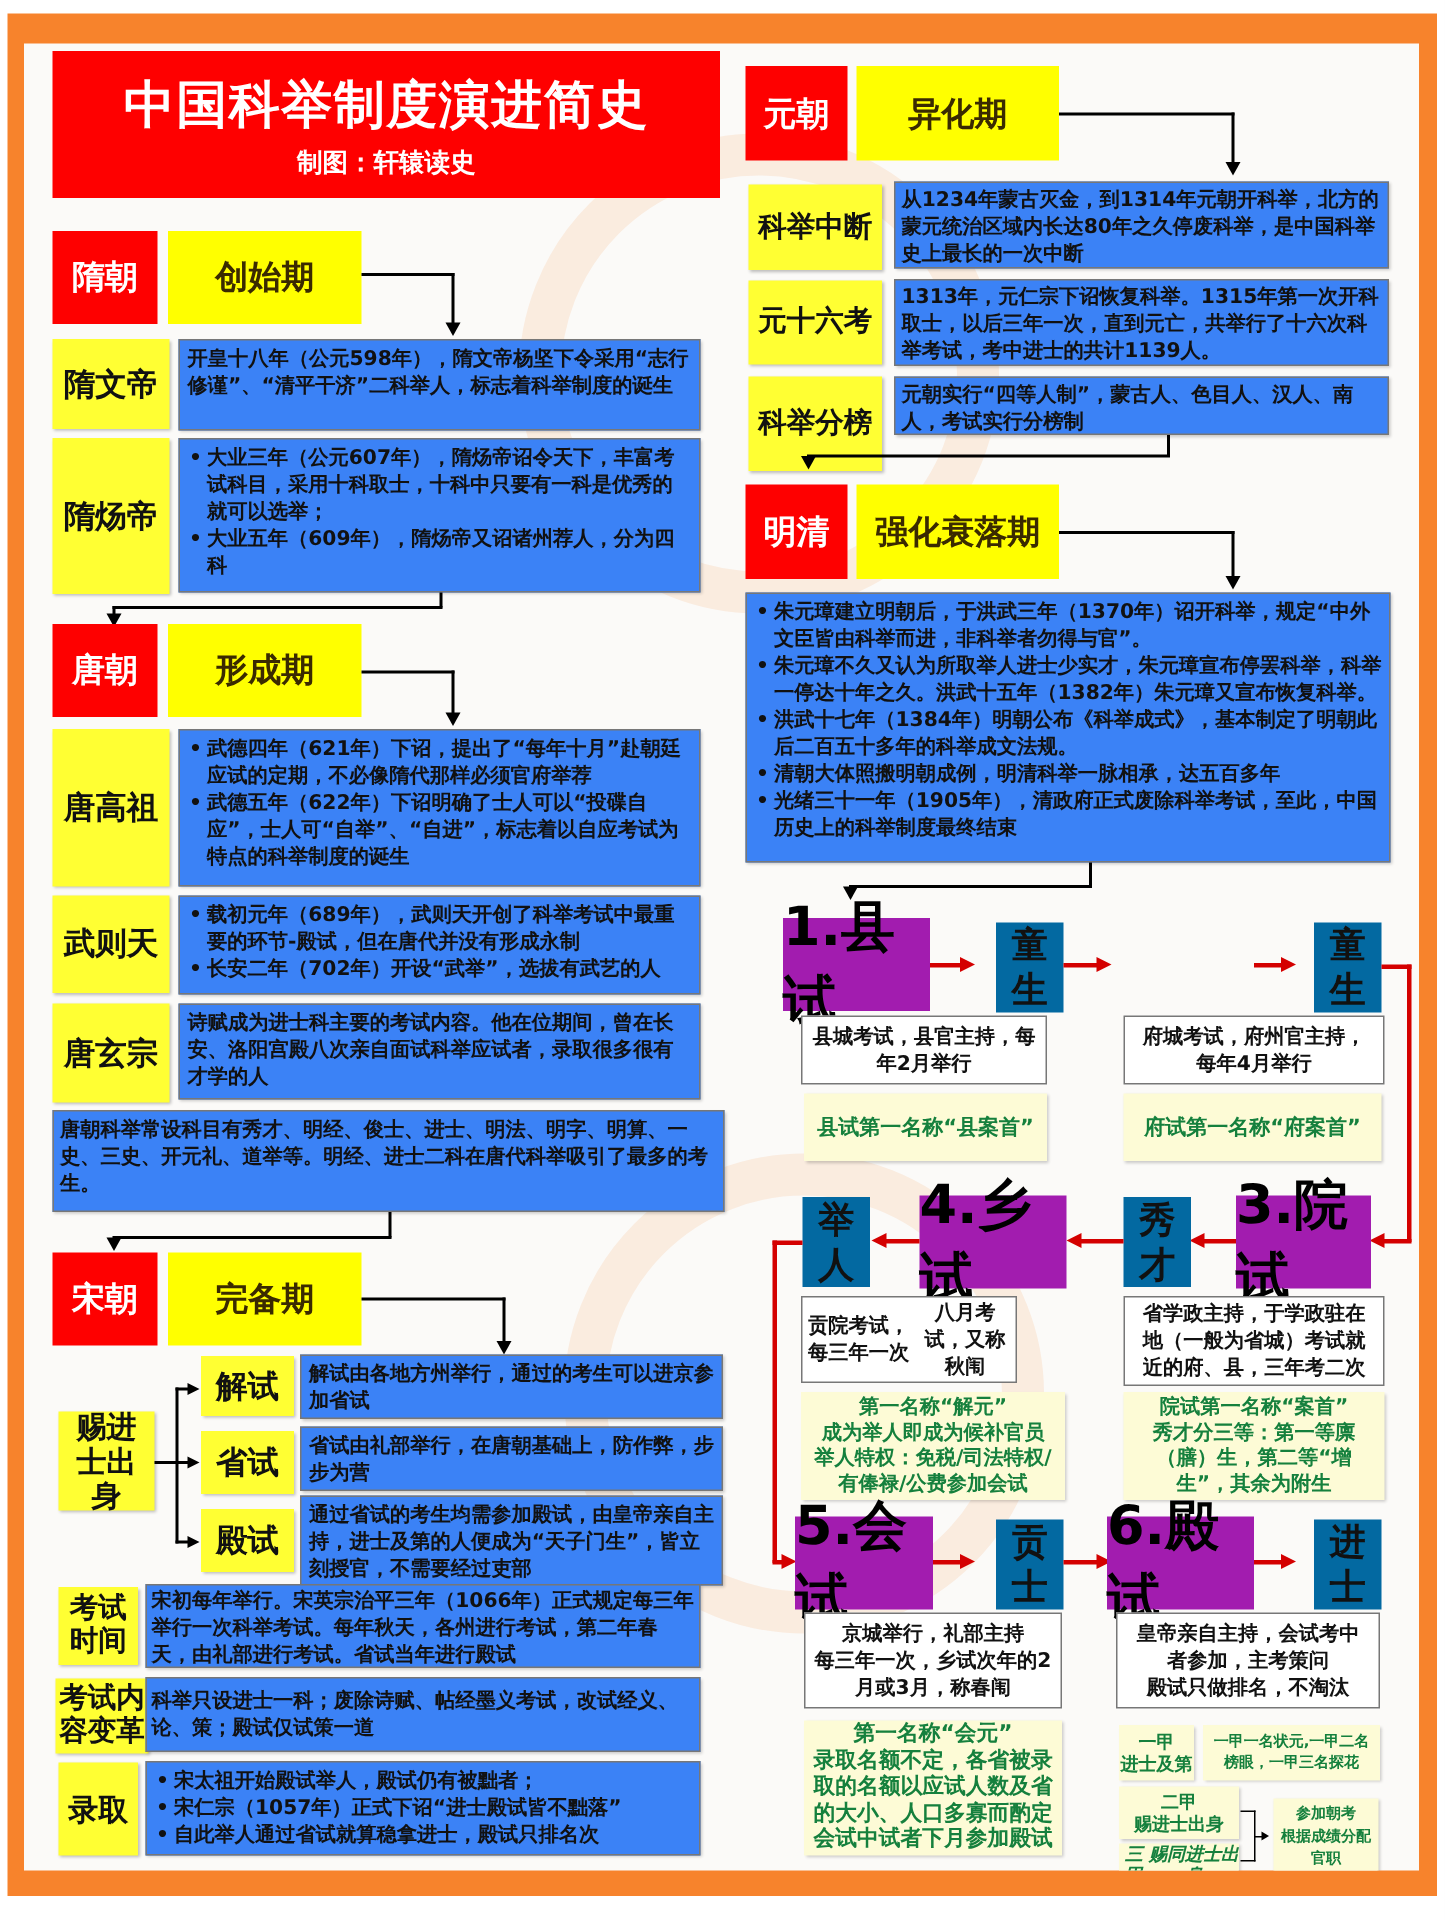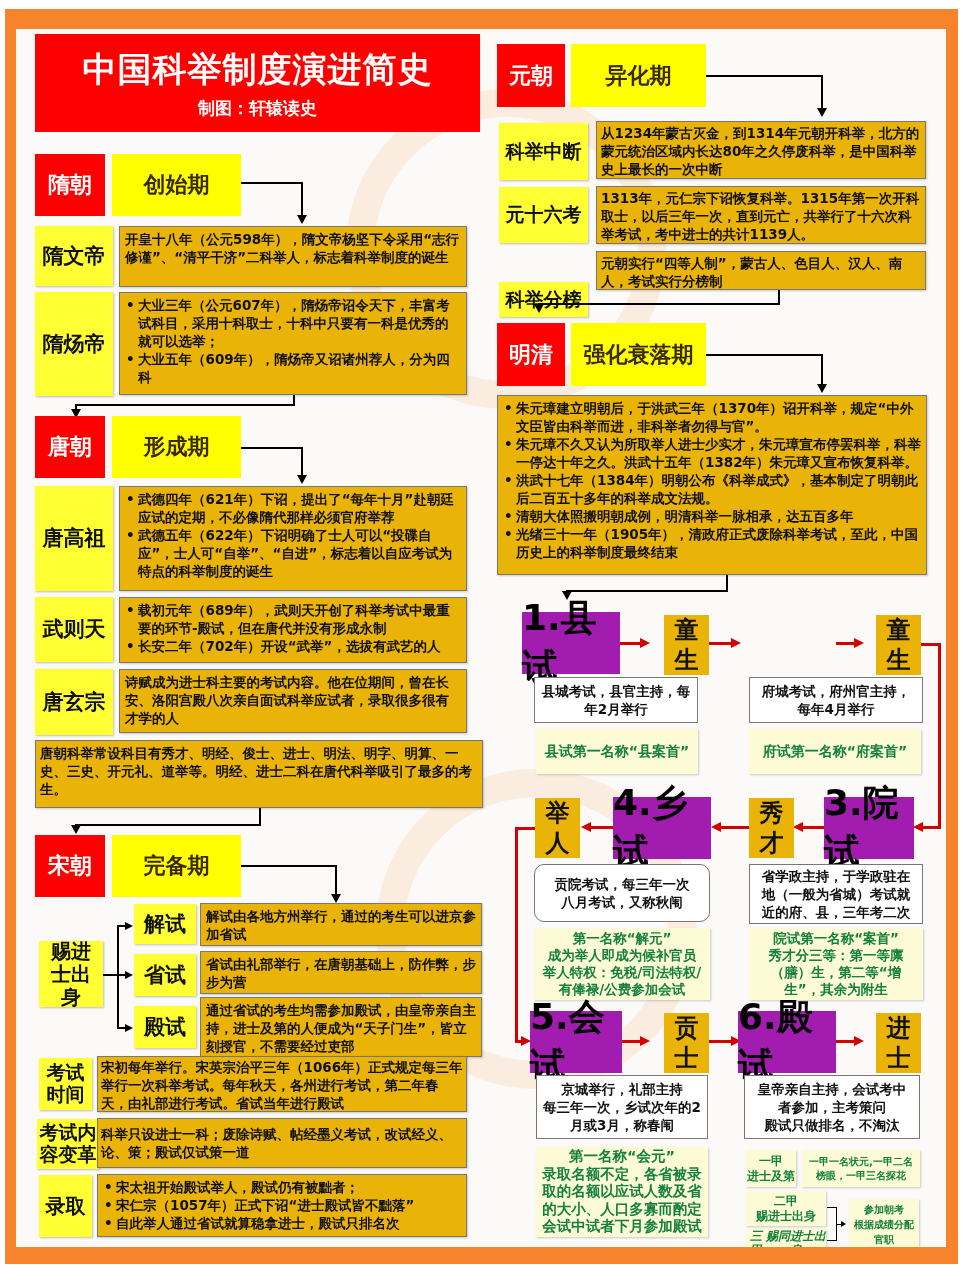--- a/index.html
+++ b/index.html
@@ -5,25 +5,25 @@
   * { box-sizing: border-box; margin: 0; padding: 0; }
   html, body { width: 963px; height: 1280px; background: #ffffff; overflow: hidden; }
   body { font-family: "DejaVu Sans", "Liberation Sans", sans-serif; position: relative; }
   .frame { position: absolute; left: 5px; top: 9px; width: 953px; height: 1255px; background: #f7832c; }
   .canvas { position: absolute; left: 16px; top: 29px; width: 930px; height: 1218px; background: #fbfaf8; overflow: hidden; }
   .watermark { position: absolute; border-radius: 50%; border: 28px solid rgba(247,170,110,0.18); }
   .abs { position: absolute; }
   .red { background: #fe0000; color: #fff; font-weight: bold; display: flex; align-items: center; justify-content: center; }
   .yel { background: #ffff00; color: #3a2a00; font-weight: bold; display: flex; align-items: center; justify-content: center; }
   .ylab { background: #ffff33; color: #111; font-weight: bold; display: flex; align-items: center; justify-content: center; text-align: center; line-height: 1.15; box-shadow: 1px 1px 2px rgba(0,0,0,0.25); }
-  .box { background: #eab308; border: 1.5px solid #777; color: #111; font-weight: bold; font-size: 13.5px; line-height: 18px; padding: 3px 5px; box-shadow: 1px 1px 2px rgba(0,0,0,0.2); }
+  .box { background: #3b82f6; border: 1.5px solid #777; color: #111; font-weight: bold; font-size: 13.5px; line-height: 18px; padding: 3px 5px; box-shadow: 1px 1px 2px rgba(0,0,0,0.2); }
   .box ul { list-style: none; }
   .box li { padding-left: 13px; position: relative; }
   .box li::before { content: "•"; position: absolute; left: 1px; top: 0; }
-  .pink { background: #eab308; color: #111; font-weight: bold; font-size: 24px; display: flex; align-items: center; justify-content: center; text-align: center; line-height: 30px; }
+  .pink { background: #0369a1; color: #111; font-weight: bold; font-size: 24px; display: flex; align-items: center; justify-content: center; text-align: center; line-height: 30px; }
   .cream { background: #fdfbd6; color: #15803d; font-weight: bold; display: flex; align-items: center; justify-content: center; text-align: center; box-shadow: 1px 1px 2px rgba(0,0,0,0.2); }
   .step { background: #a21caf; color: #000; font-weight: bold; font-size: 36px; display: flex; align-items: center; justify-content: center; }
   .wbox { background: #fff; border: 1.5px solid #777; color: #111; font-weight: bold; font-size: 13.5px; line-height: 18px; text-align: center; display: flex; align-items: center; justify-content: center; }
   .ln { position: absolute; background: #000; }
   .rl { position: absolute; background: #d40000; }
   .ah { position: absolute; width: 0; height: 0; }
   .ah-d { border-left: 5px solid transparent; border-right: 5px solid transparent; border-top: 9px solid #000; }
   .ah-r-red { border-top: 5px solid transparent; border-bottom: 5px solid transparent; border-left: 10px solid #d40000; }
   .ah-l-red { border-top: 5px solid transparent; border-bottom: 5px solid transparent; border-right: 10px solid #d40000; }
   .ah-r-blk { border-top: 4px solid transparent; border-bottom: 4px solid transparent; border-left: 8px solid #000; }
@@ -135,21 +135,21 @@
   <div class="ln" style="left:690px; top:46px; width:117px; height:2px;"></div>
   <div class="ln" style="left:805px; top:46px; width:2px; height:34px;"></div>
   <div class="ah ah-d" style="left:801px; top:79px;"></div>
 
   <div class="abs ylab" style="left:483px; top:94px; width:89px; height:57px; font-size:19px;">科举中断</div>
   <div class="abs box" style="left:580px; top:92px; width:330px; height:58px; padding:2px 4px;">从1234年蒙古灭金，到1314年元朝开科举，北方的蒙元统治区域内长达80年之久停废科举，是中国科举史上最长的一次中断</div>
 
   <div class="abs ylab" style="left:483px; top:158px; width:89px; height:56px; font-size:19px;">元十六考</div>
   <div class="abs box" style="left:580px; top:157px; width:330px; height:58px; padding:2px 4px;">1313年，元仁宗下诏恢复科举。1315年第一次开科取士，以后三年一次，直到元亡，共举行了十六次科举考试，考中进士的共计1139人。</div>
 
-  <div class="abs ylab" style="left:483px; top:222px; width:89px; height:35px; font-size:19px;margin-top:31px;">科举分榜</div>
+  <div class="abs ylab" style="left:483px; top:222px; width:89px; height:63px; font-size:19px;">科举分榜</div>
   <div class="abs box" style="left:580px; top:222px; width:330px; height:39px; padding:2px 4px;">元朝实行“四等人制”，蒙古人、色目人、汉人、南人，考试实行分榜制</div>
   <div class="ln" style="left:762px; top:261px; width:2px; height:14px;"></div>
   <div class="ln" style="left:522px; top:274px; width:242px; height:2px;"></div>
   <div class="ah ah-d" style="left:518px; top:275px;"></div>
 
   <div class="abs red" style="left:481px; top:294px; width:68px; height:63px; font-size:22px;">明清</div>
   <div class="abs yel" style="left:555px; top:294px; width:135px; height:63px; font-size:22px;">强化衰落期</div>
   <div class="ln" style="left:690px; top:325px; width:117px; height:2px;"></div>
   <div class="ln" style="left:805px; top:325px; width:2px; height:31px;"></div>
   <div class="ah ah-d" style="left:801px; top:355px;"></div>
@@ -218,21 +218,21 @@
 
   <div class="rl" style="left:704px; top:797px; width:29px; height:3px;"></div>
   <div class="ah ah-l-red" style="left:695px; top:793px;"></div>
 
   <div class="abs step" style="left:597px; top:768px; width:98px; height:62px;">4.乡试</div>
   <div class="rl" style="left:574px; top:797px; width:23px; height:3px;"></div>
   <div class="ah ah-l-red" style="left:565px; top:793px;"></div>
   <div class="abs pink" style="left:519px; top:769px; width:45px; height:60px;">
     <span style="width:24px; white-space:normal; word-break:break-all;">举人</span>
   </div>
-  <div class="abs wbox" style="left:518px; top:835px; width:176px; height:58px; flex-direction:column;border-radius:10px;">
+  <div class="abs wbox" style="left:518px; top:835px; width:144px; height:58px; flex-direction:row;">
     <div>贡院考试，每三年一次</div>
     <div>八月考试，又称秋闱</div>
   </div>
   <div class="abs cream" style="left:518px; top:899px; width:176px; height:72px; flex-direction:column; font-size:13.5px; line-height:17px;">
     <div>第一名称“解元”</div>
     <div>成为举人即成为候补官员</div>
     <div>举人特权：免税/司法特权/</div>
     <div>有俸禄/公费参加会试</div>
   </div>
 

